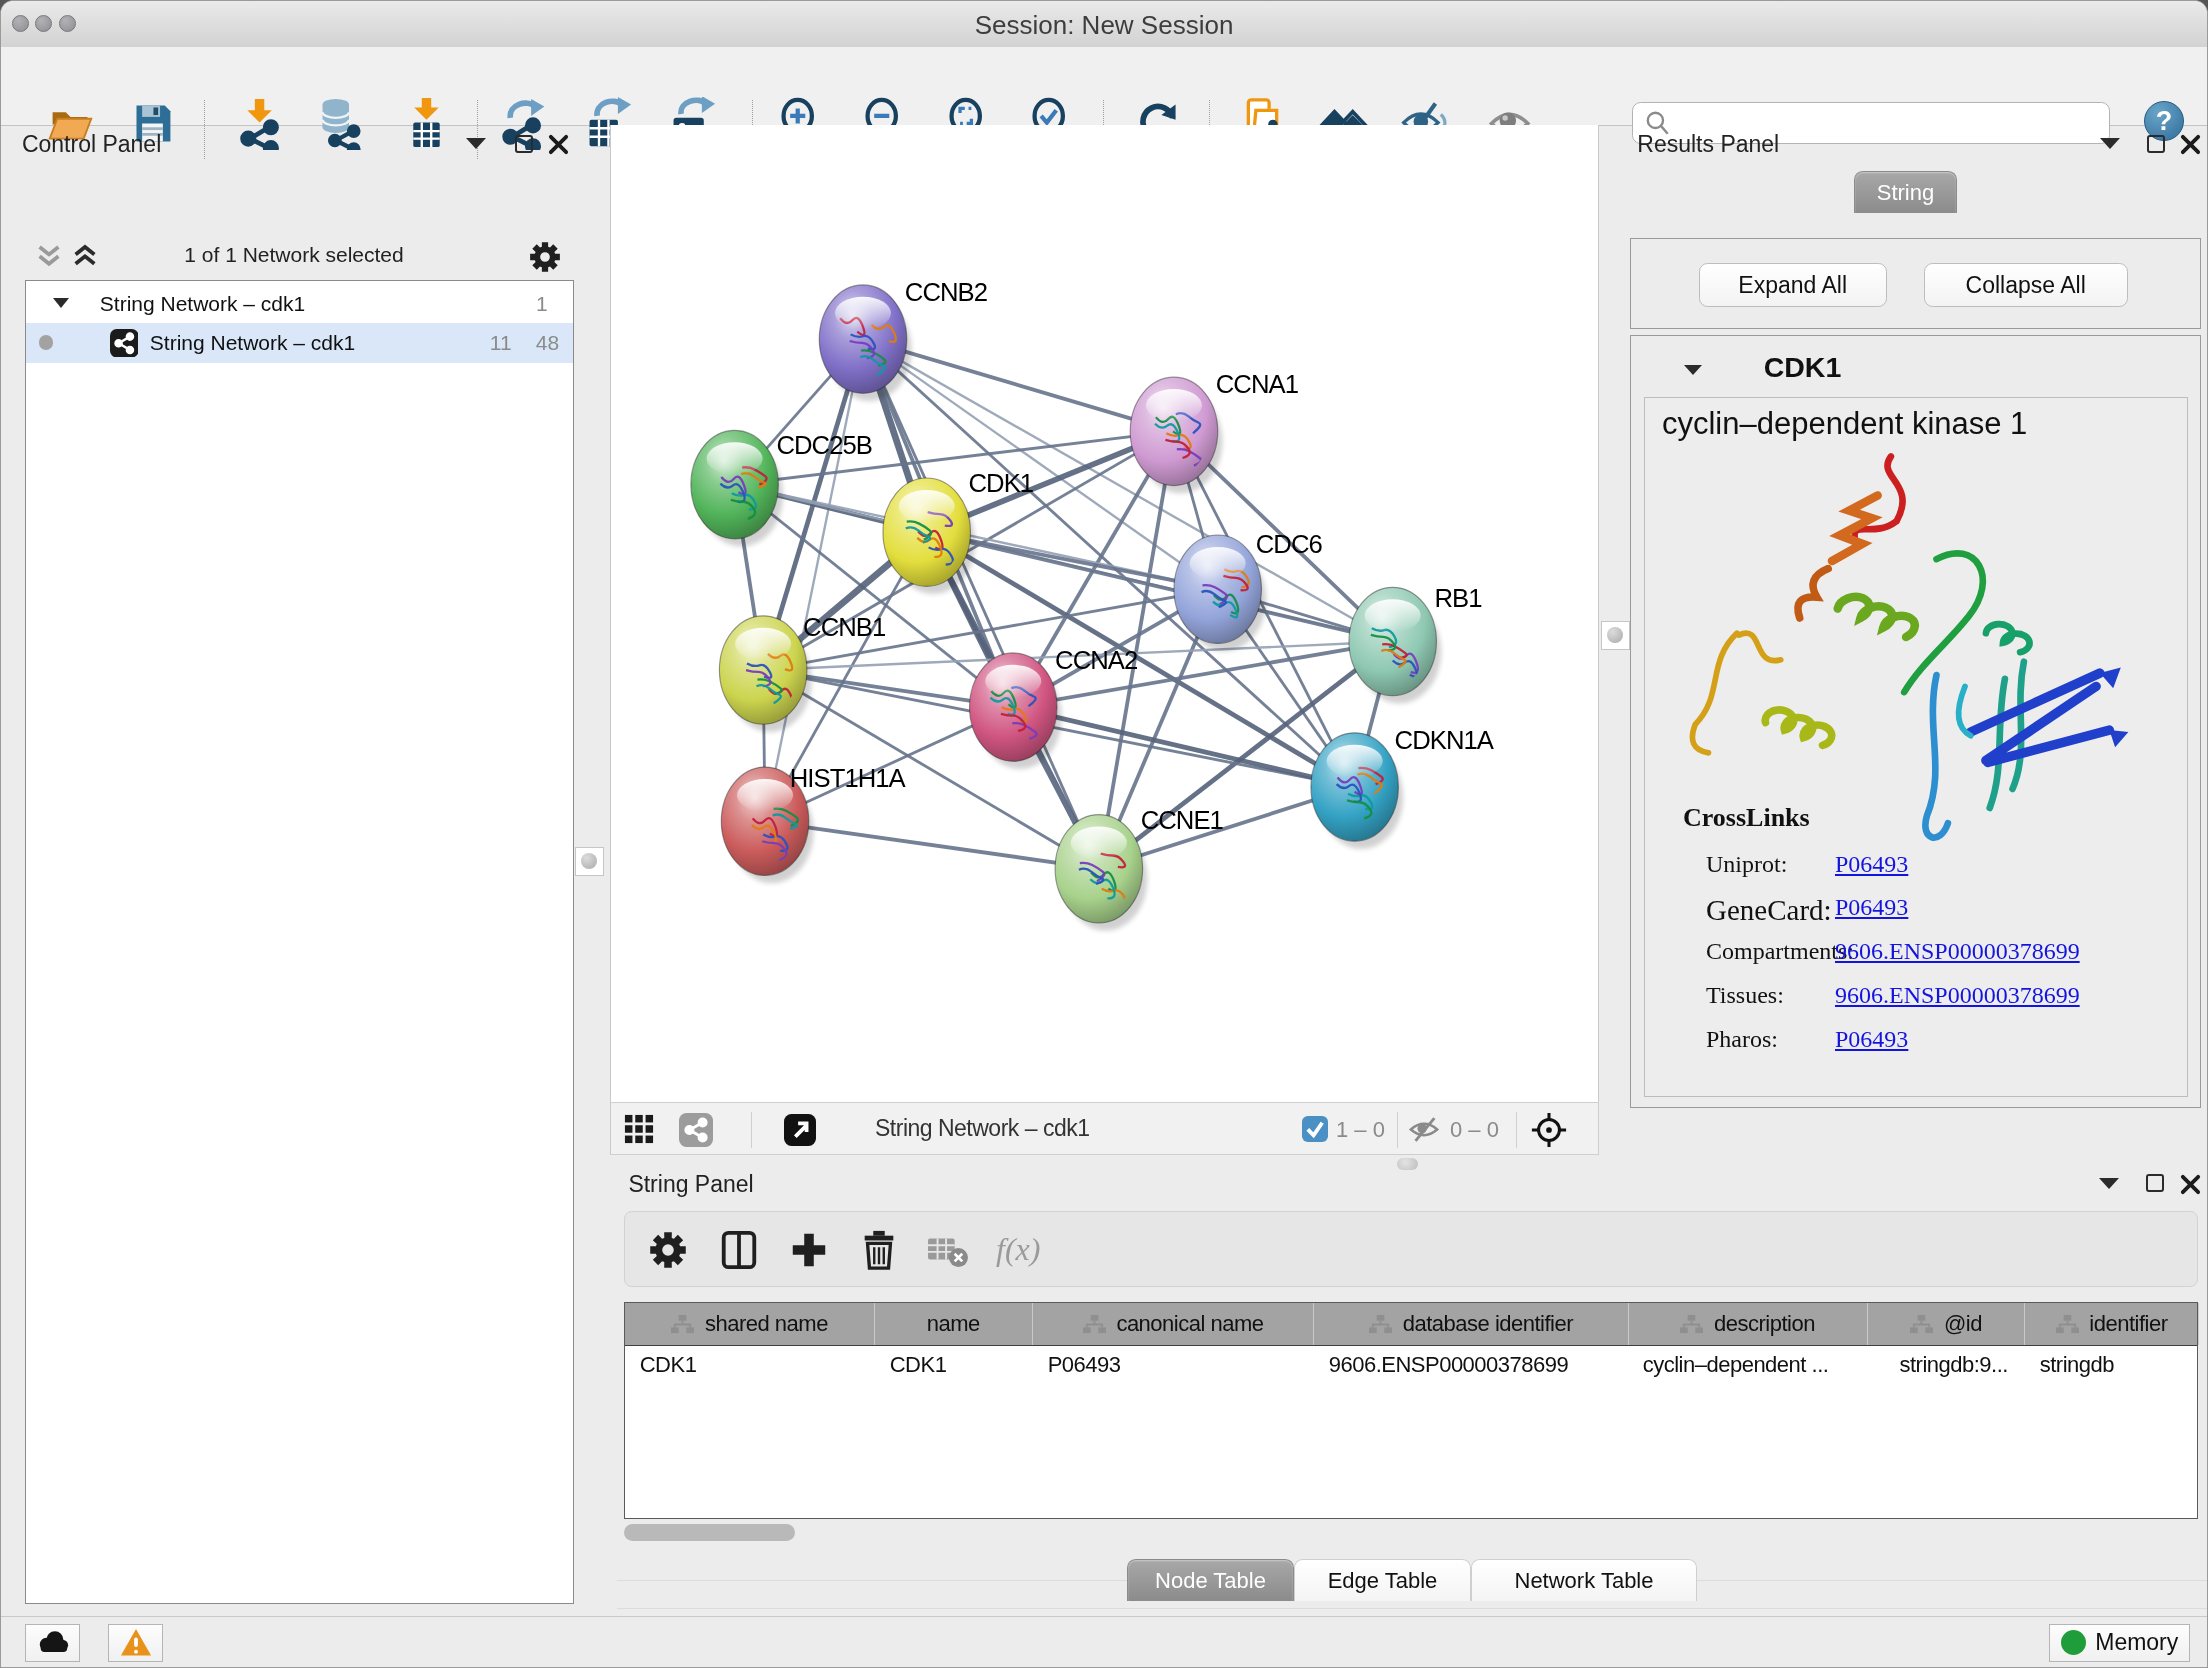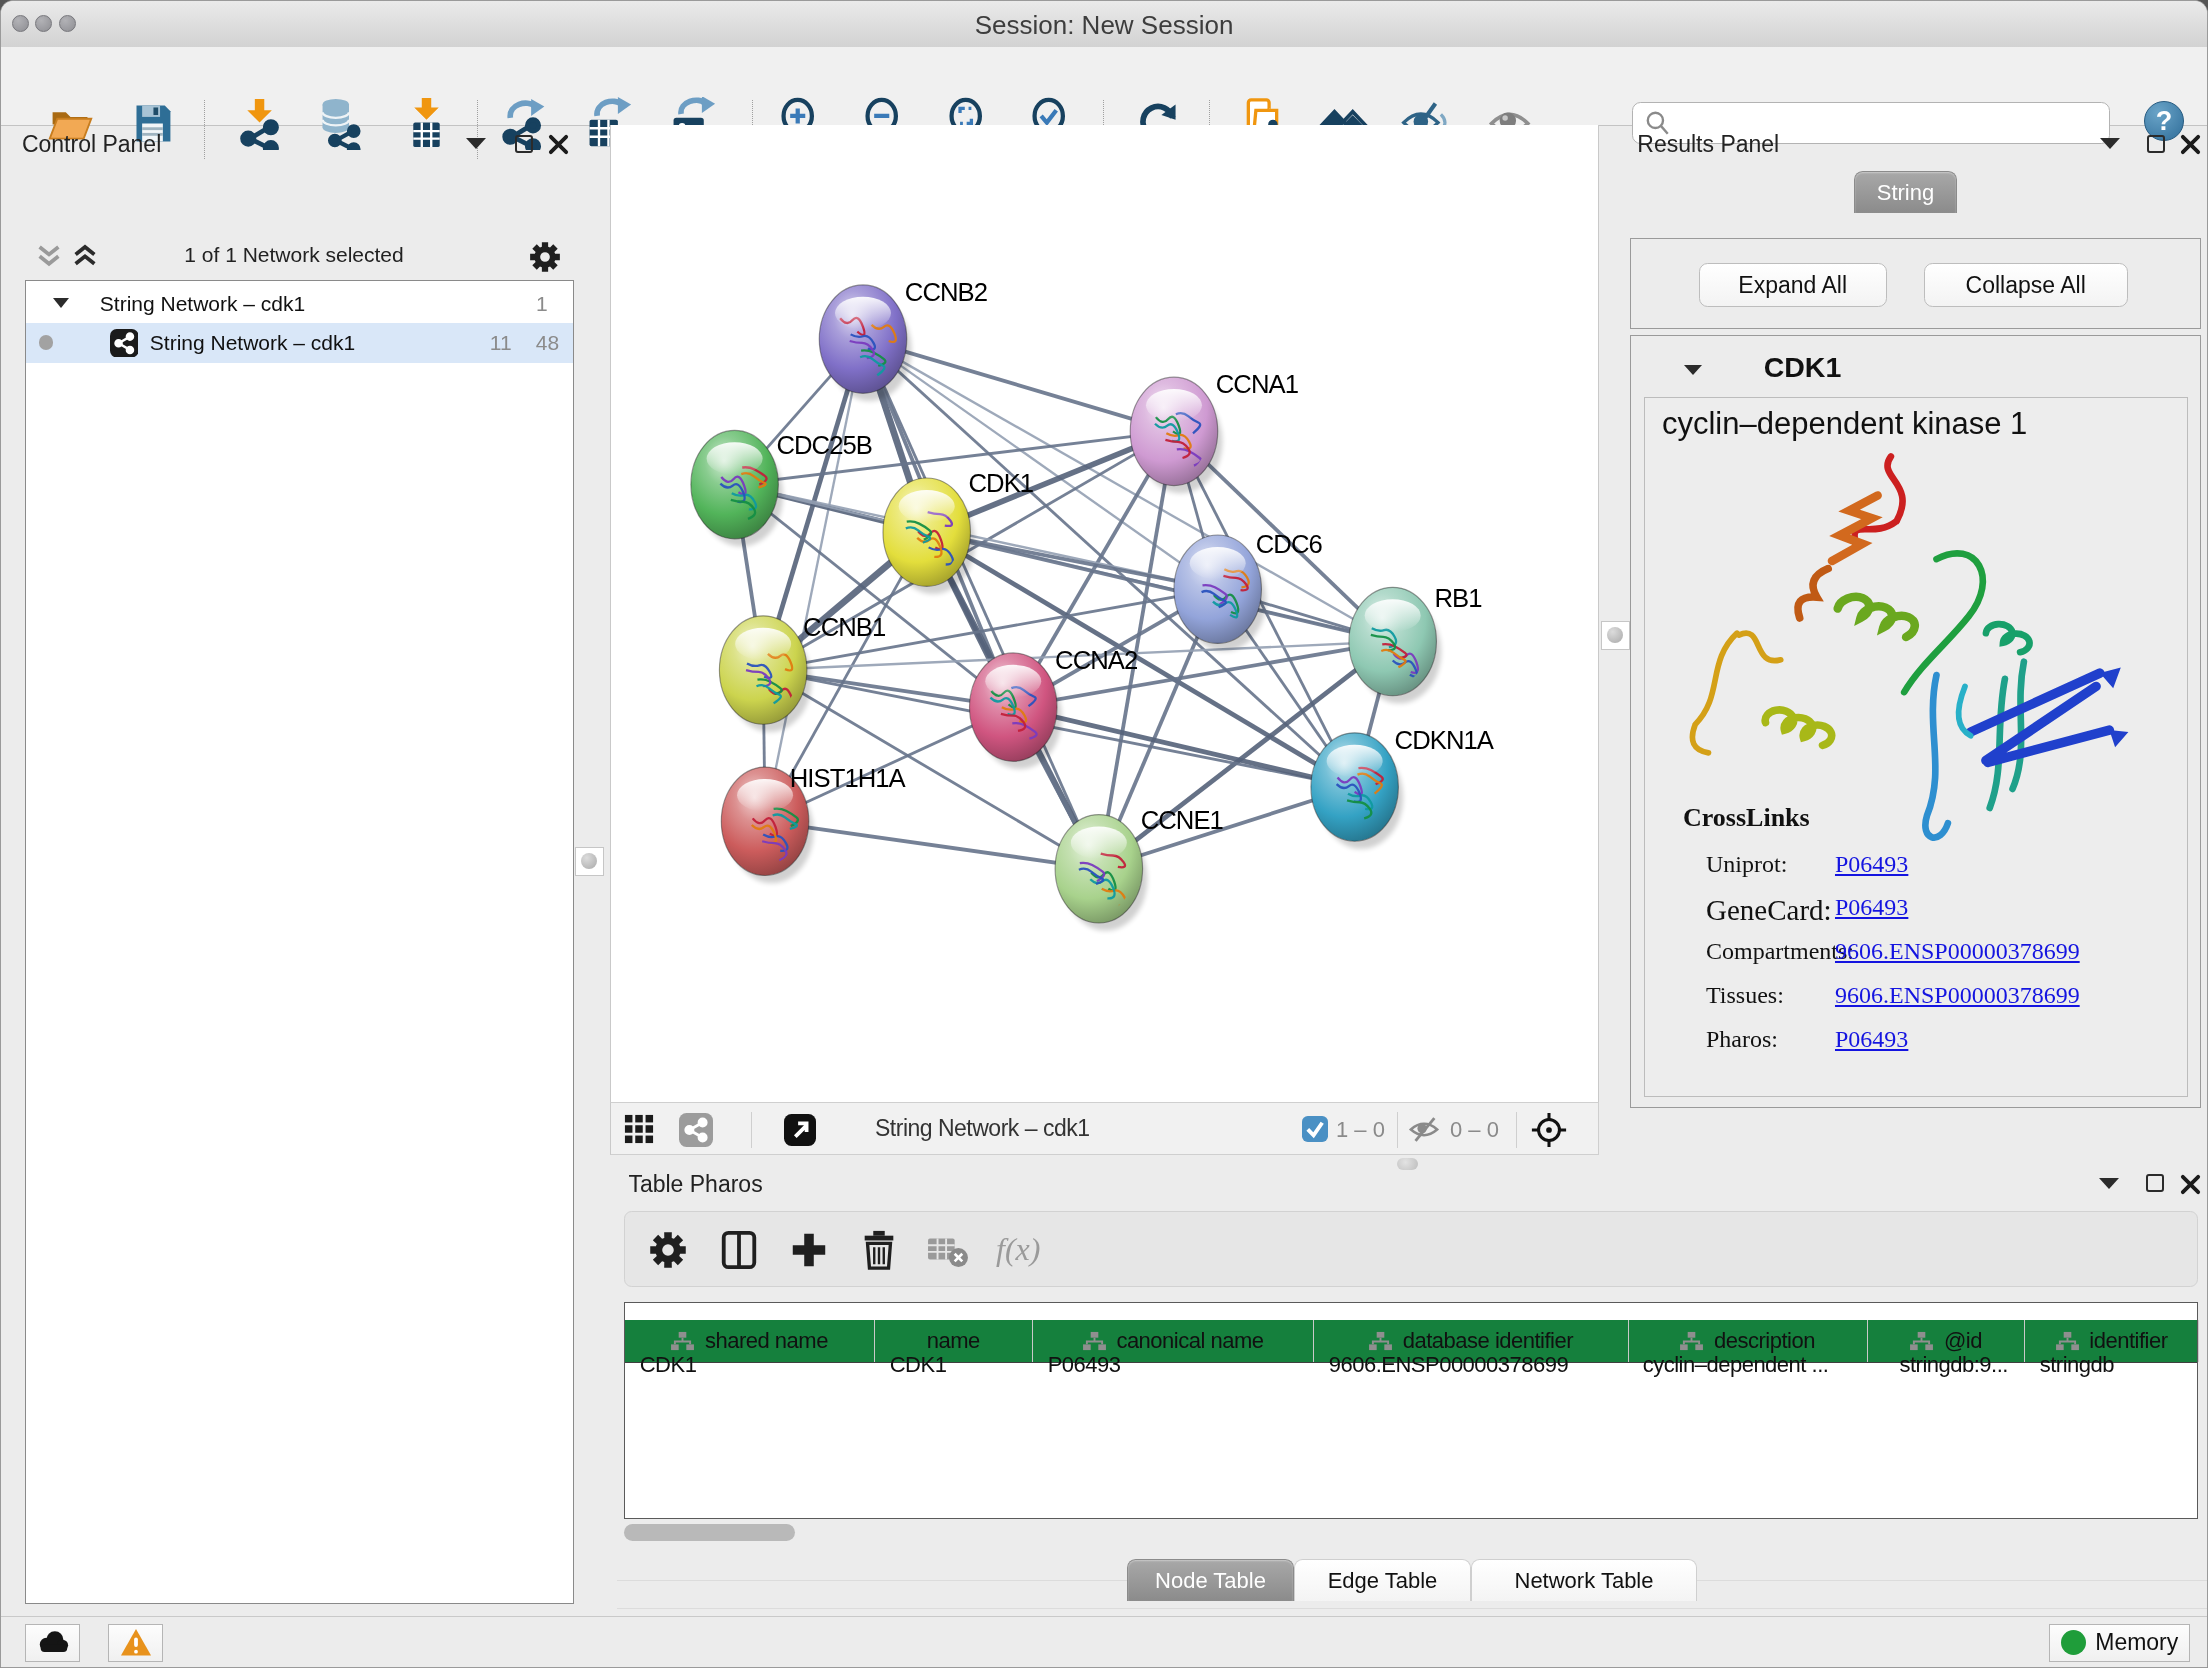--- a/index.html
+++ b/index.html
@@ -61,21 +61,21 @@
   .rbox{position:absolute;left:5.7px;width:571px;border:1px solid #9a9a9a;background:#ececec;box-sizing:border-box;}
   .serif{font-family:"Liberation Serif",serif;}
   .xlink{color:#1414e0;text-decoration:underline;}
   
   #tpanel{position:absolute;left:616px;top:1162px;width:1592px;height:453px;}
   #tp-toolbar{position:absolute;left:6.7px;top:48px;width:1574px;height:76px;background:#e6e6e6;
     border:1px solid #d2d2d2;border-radius:7.6px;box-sizing:border-box;}
   .tpicon{position:absolute;top:13.3px;width:53px;height:49px;display:flex;align-items:center;justify-content:center;}
   #tp-table{position:absolute;left:6.7px;top:139px;width:1574px;height:217px;background:#fff;
     border:1.9px solid #5a5a5a;box-sizing:border-box;}
-  #tp-header{position:absolute;left:0;top:0;width:100%;height:42px;background:#15803d;border-bottom:1.9px solid #3f3f3f;margin-top:17px;}
+  #tp-header{position:absolute;left:0;top:0;width:100%;height:42px;background:#a3a3a3;border-bottom:1.9px solid #3f3f3f;}
   .hcell{position:absolute;top:0;height:42px;display:flex;align-items:center;justify-content:center;
     font-size:22px;color:#111;border-right:1px solid #c9c9c9;box-sizing:border-box;overflow:hidden;letter-spacing:-0.5px;}
   .dcell{position:absolute;top:44px;height:36px;line-height:36px;font-size:22px;color:#111;
     padding-left:15px;box-sizing:border-box;overflow:hidden;white-space:nowrap;letter-spacing:-0.5px;}
   #tp-hscroll{position:absolute;left:6.7px;top:361px;width:171px;height:17px;border-radius:8.6px;background:#b9b9b9;}
   .hline{position:absolute;left:0;width:100%;border-top:1px solid #dcdcdc;}
   #tp-tabs{position:absolute;left:510px;top:396px;display:flex;}
   
   #statusbar{position:absolute;left:0;top:1615px;width:100%;height:53px;background:#ececec;border-top:1px solid #c9c9c9;}
   .sbtn{position:absolute;top:6.7px;height:38px;background:linear-gradient(#fdfdfd,#f0f0f0);
@@ -740,21 +740,21 @@
             <div class="serif abs" style="left: 61px; top: 584px; font-size: 24px; color: rgb(17, 17, 17);">Tissues:</div>
             <div class="serif abs xlink" style="left: 190px; top: 584px; font-size: 24px;">9606.ENSP00000378699</div>
             <div class="serif abs" style="left: 61px; top: 628px; font-size: 24px; color: rgb(17, 17, 17);">Pharos:</div>
             <div class="serif abs xlink" style="left: 190px; top: 628px; font-size: 24px;">P06493</div>
           </div>
       </div>
     </div>
   </div>
 
   <div id="tpanel">
-    <div class="phead-title abs" style="left:11.4px;top:7.6px">Table Pharos</div>
+    <div class="phead-title abs" style="left:11.4px;top:7.6px">String Panel</div>
     <div class="tri-down abs" style="left:1482px;top:15px"></div>
     <div class="winbox abs" style="left:1529px;top:11.4px"></div>
     <svg class="abs" style="left:1562px;top:9.5px" width="23" height="23" viewBox="0 0 24 24">
       <path d="M4,4 L20,20 M20,4 L4,20" stroke="#1b1b1b" stroke-width="4" stroke-linecap="round"></path>
     </svg>
 
     <div id="tp-toolbar">
       <div class="tpicon" style="left:17px">
         <svg width="42" height="42" viewBox="0 0 44 44">
             <path d="M40.6,18.0 L40.6,26.0 L34.7,25.9 L33.7,28.2 L37.9,32.3 L32.3,37.9 L28.2,33.7 L25.9,34.7 L26.0,40.6 L18.0,40.6 L18.1,34.7 L15.8,33.7 L11.7,37.9 L6.1,32.3 L10.3,28.2 L9.3,25.9 L3.4,26.0 L3.4,18.0 L9.3,18.1 L10.3,15.8 L6.1,11.7 L11.7,6.1 L15.8,10.3 L18.1,9.3 L18.0,3.4 L26.0,3.4 L25.9,9.3 L28.2,10.3 L32.3,6.1 L37.9,11.7 L33.7,15.8 L34.7,18.1 Z M28.08,22 A6.08,6.08 0 1 0 15.92,22 A6.08,6.08 0 1 0 28.08,22 Z" fill="#1f1f1f" fill-rule="evenodd"></path>

